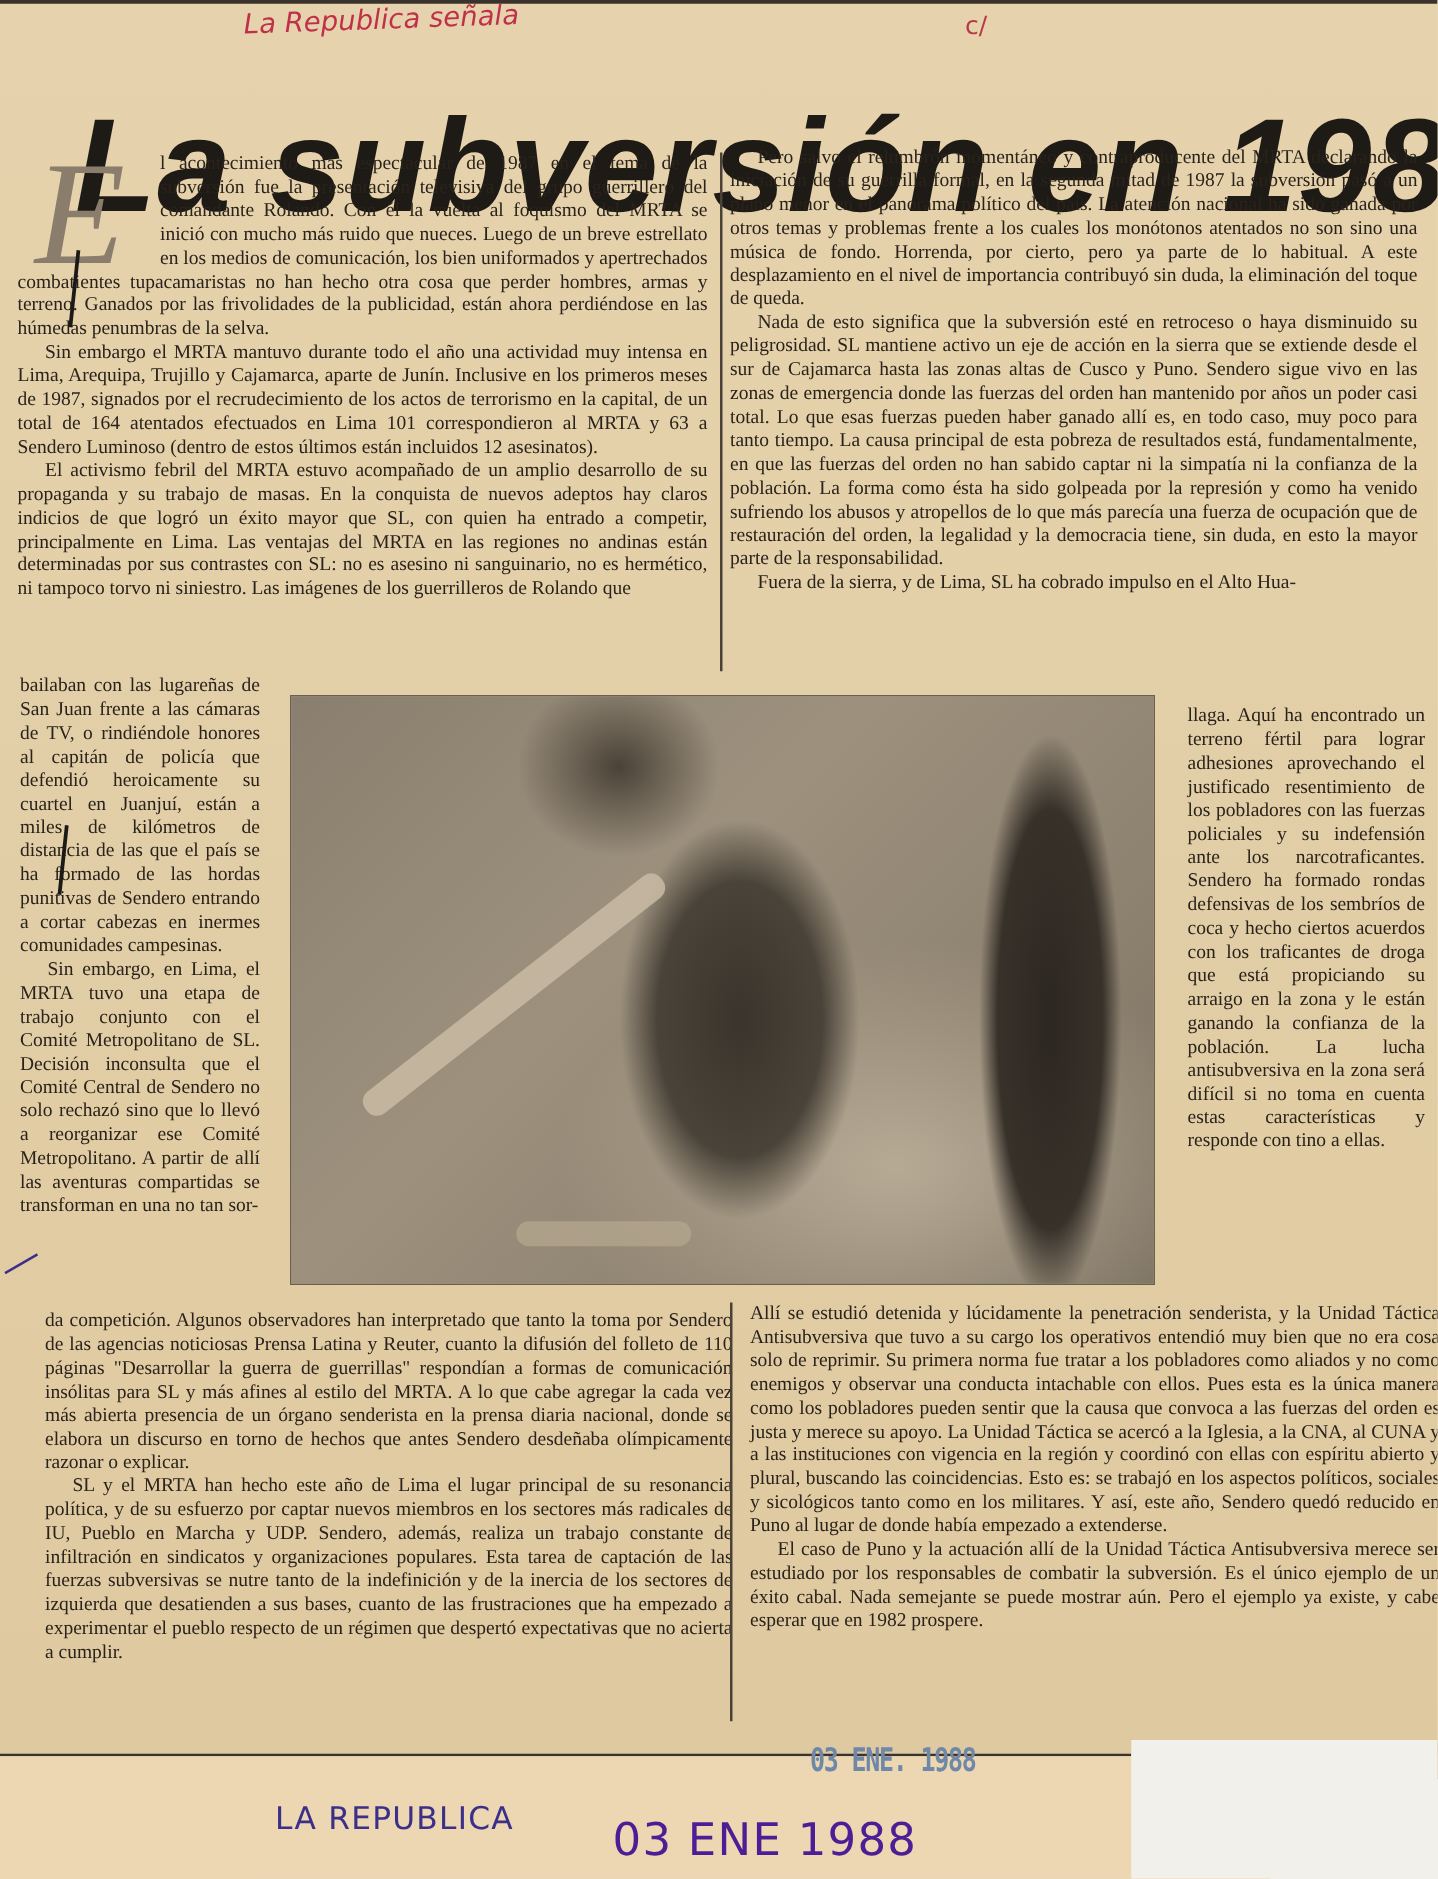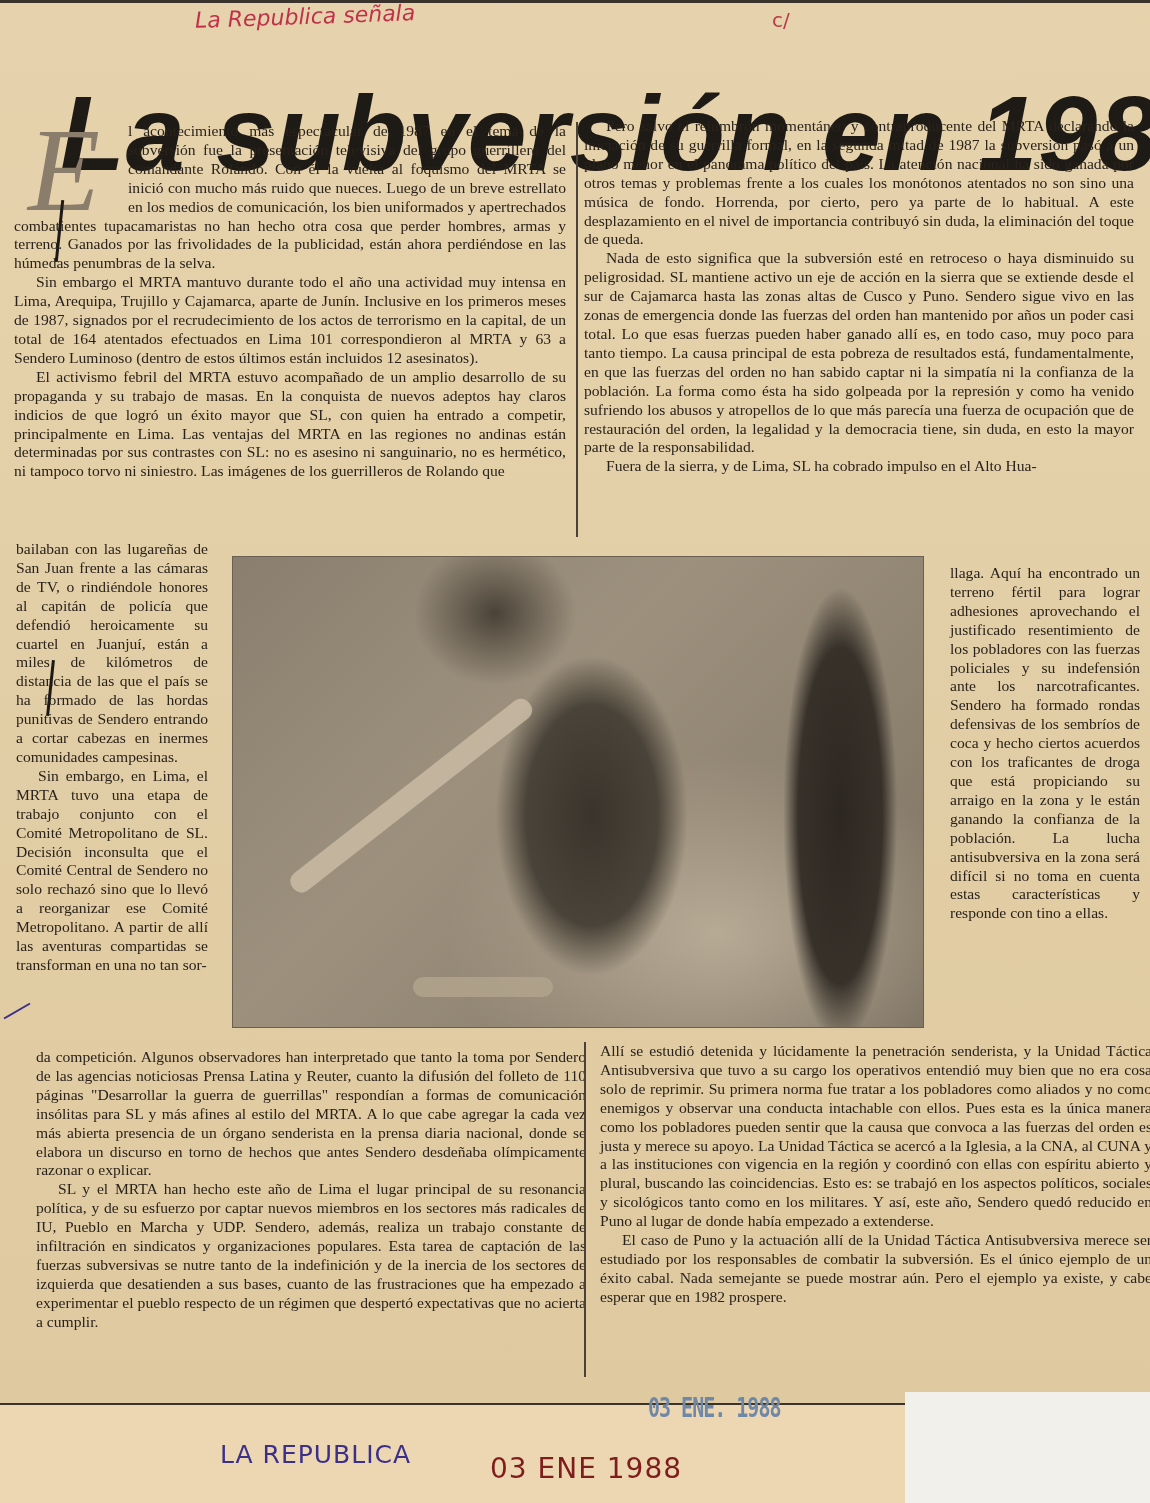--- a/index.html
+++ b/index.html
@@ -71,22 +71,22 @@
   .stamp {
     position: absolute; left: 648px; top: 1396px; color: #6f88a8;
     font-family: "DejaVu Sans Mono", monospace; font-size: 20px; font-weight: bold;
     transform: scaleY(1.3); letter-spacing: -1px;
   }
   .handnote-bottom {
     position: absolute; left: 220px; top: 1440px; color: #3b2f8a;
     font-family: "DejaVu Sans", sans-serif; font-size: 25px; letter-spacing: 1px;
   }
   .handnote-date {
-    position: absolute; left: 490px; top: 1452px; color: #7f1d1d;
-    font-family: "DejaVu Sans", sans-serif; font-size: 28px; letter-spacing: 1px;
+    position: absolute; left: 490px; top: 1452px; color: #4c1d95;
+    font-family: "DejaVu Sans", sans-serif; font-size: 36px; letter-spacing: 1px;
   }
   .pen-mark {
     position: absolute; width: 3px; background: #1c1916; transform: rotate(6deg);
   }
   .blue-tick {
     position: absolute; height: 2px; background: #3b2f8a; transform: rotate(-30deg);
   }
 </style>
 </head>
 <body>

